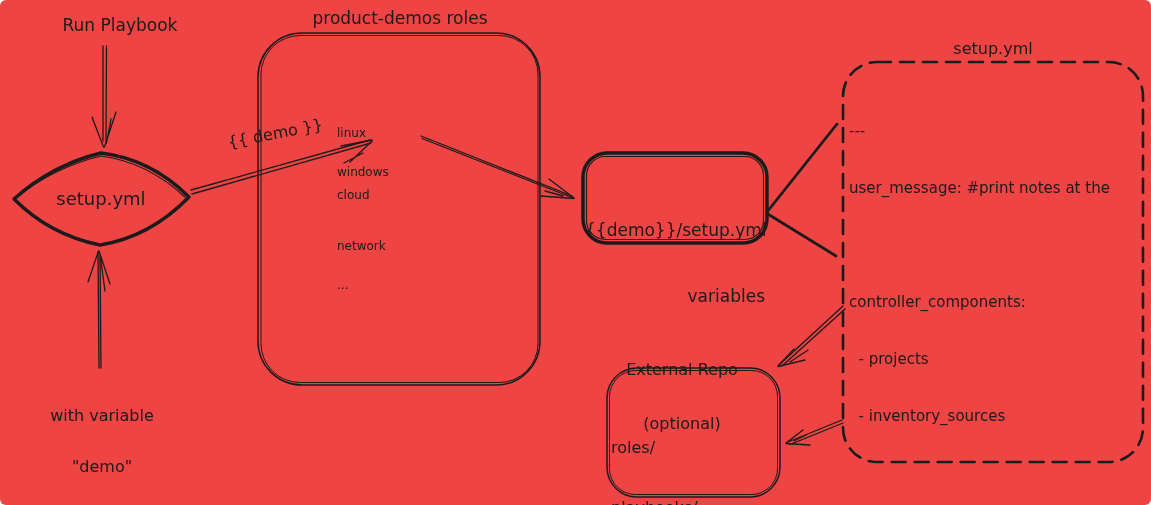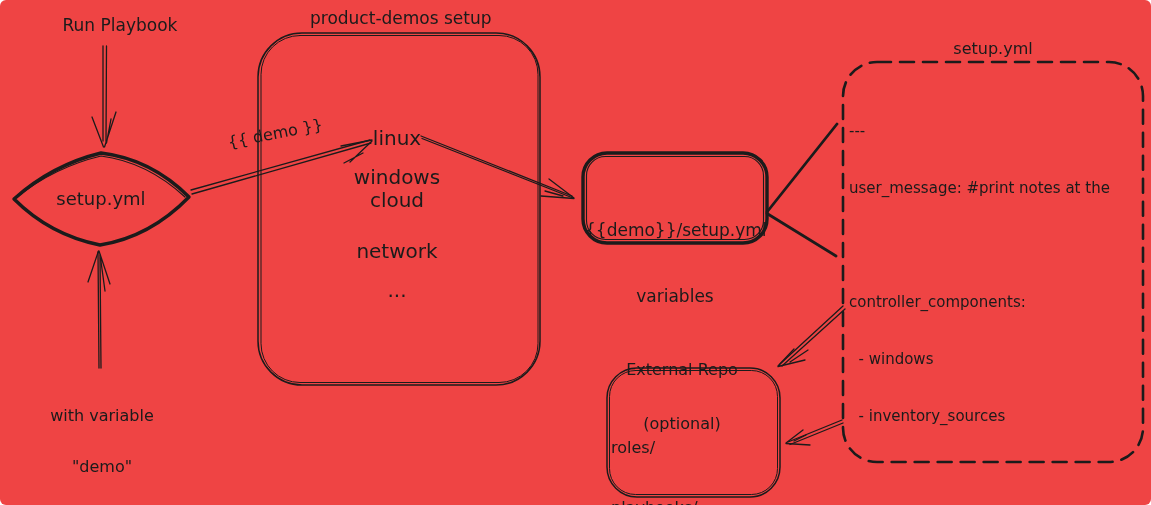--- a/index.html
+++ b/index.html
@@ -8,23 +8,23 @@
     font-family:"DejaVu Sans", sans-serif; color:#1b1b1b; overflow:hidden;border-radius:6px;
   }
   .strokes { position:absolute; left:0; top:0; width:1151px; height:505px; }
   .strokes * { stroke:#1b1b1b; fill:none; stroke-linecap:round; stroke-linejoin:round; }
   .label { position:absolute; white-space:pre; }
   .center { text-align:center; }
   #run-label        { left:50px;  top:15px;  width:140px; font-size:17px; }
   #diamond-label    { left:31px;  top:188px; width:140px; font-size:18px; }
   #withvar-label    { left:28px;  top:373px; width:148px; font-size:16px; line-height:17px; }
   #repo-title       { left:310px; top:8px;   width:180px; font-size:17px; }
-  .repo-item        { position:absolute; left:337px; width:120px; text-align:center; font-size:20px; }
+  .repo-item        { position:absolute; left:337px; width:120px; text-align:left; font-size:12px; }
   #demo-arrow-label { left:228px; top:133px; font-size:16px; transform:rotate(-11deg); transform-origin:left center; }
-  #variables-label  { left:585px; top:175px; width:180px; font-size:17px; line-height:22px; }
+  #variables-label  { left:585px; top:175px; width:180px; font-size:17px; line-height:22px;text-align:right; }
   #setup-title      { left:928px; top:39px;  width:130px; font-size:16px; }
   #yaml-block       { left:849px; top:84px;  width:296px; font-size:15px; line-height:19px; }
   .yline            { min-height:19px; white-space:pre; }
   #ext-label        { left:606px; top:325px; width:152px; font-size:16px; line-height:18px; }
   #ext-content      { left:611px; top:398px; width:165px; font-size:16px; line-height:20px; }
 </style>
 </head>
 <body>
 
 <div class="stage">
@@ -92,21 +92,21 @@
 
   <div class="label center" id="run-label">Run Playbook</div>
 
   <div class="label center" id="diamond-label">setup.yml</div>
 
   <div class="label center" id="withvar-label">
     <div>with variable</div>
     <div>"demo"</div>
   </div>
 
-  <div class="label center" id="repo-title">product-demos setup</div>
+  <div class="label center" id="repo-title">product-demos roles</div>
 
   <div class="label" id="demo-arrow-label">{{ demo }}</div>
 
   <div class="repo-item" style="top:126px">linux</div>
   <div class="repo-item" style="top:165px">windows</div>
   <div class="repo-item" style="top:188px">cloud</div>
   <div class="repo-item" style="top:239px">network</div>
   <div class="repo-item" style="top:278px">...</div>
 
   <div class="label center" id="variables-label">
@@ -114,21 +114,21 @@
     <div>variables</div>
   </div>
 
   <div class="label center" id="setup-title">setup.yml</div>
 
   <div class="label" id="yaml-block">
     <div class="yline">---</div>
     <div class="yline">user_message: #print notes at the</div>
     <div class="yline"></div>
     <div class="yline">controller_components:</div>
-    <div class="yline">  - windows</div>
+    <div class="yline">  - projects</div>
     <div class="yline">  - inventory_sources</div>
     
     
     
     
     
     
     
     
     

